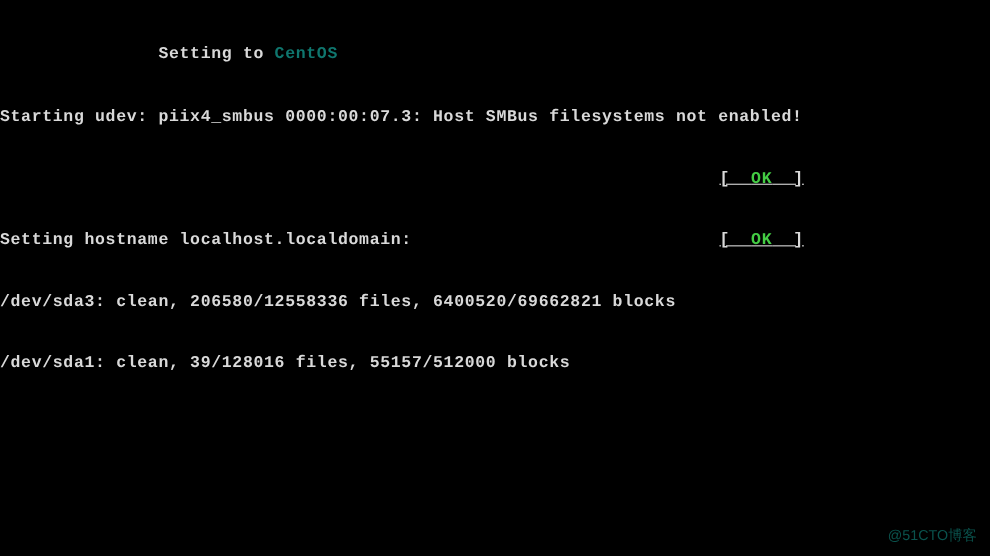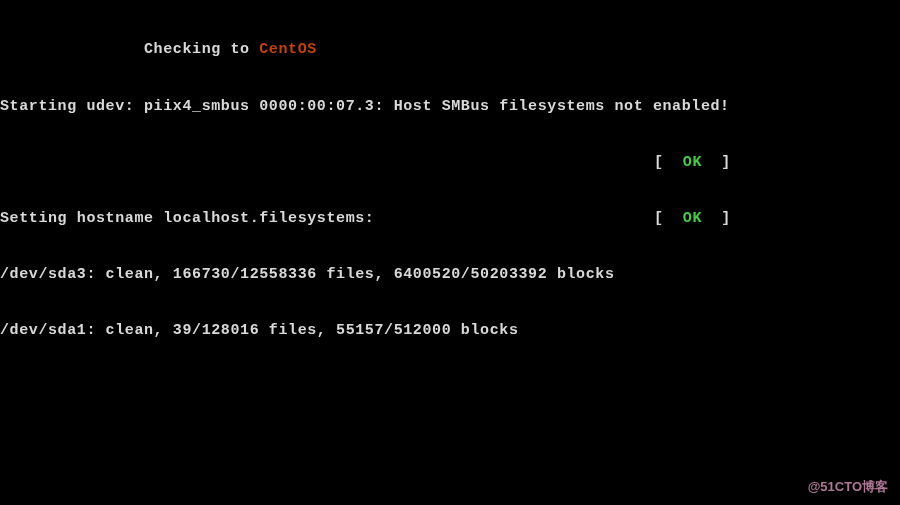--- a/index.html
+++ b/index.html
@@ -26,44 +26,45 @@
   }
   .line {
     display: block;
     position: relative;
     height: 18.7px;
   }
   .ok {
     position: absolute;
     left: 654px;
     top: 0;
+    text-decoration: underline;
   }
   .green  { color: #44cc44; }
-  .cyan   { color: #c2410c; }
+  .cyan   { color: #0f766e; }
   .watermark {
     position: absolute;
     right: 12px;
     bottom: 8px;
-    color: #f9a8d4;
+    color: #0f766e;
     font-family: Arial, sans-serif;
     font-size: 13px;
-    font-weight: bold;
+    font-weight: normal;
     letter-spacing: 0;
     opacity: 0.7;
   }
 </style>
 </head>
 <body>
 
 <div class="term">
-  <span class="line"><span>               Checking to </span><span class="cyan">CentOS</span></span>
+  <span class="line"><span>               Setting to </span><span class="cyan">CentOS</span></span>
   <span class="line">Starting udev: piix4_smbus 0000:00:07.3: Host SMBus filesystems not enabled!</span>
   <span class="line"><span class="ok"><span>[  </span><span class="green">OK</span><span>  ]</span></span></span>
-  <span class="line"><span>Setting hostname localhost.filesystems:</span><span class="ok"><span>[  </span><span class="green">OK</span><span>  ]</span></span></span>
-  <span class="line">/dev/sda3: clean, 166730/12558336 files, 6400520/50203392 blocks</span>
+  <span class="line"><span>Setting hostname localhost.localdomain:</span><span class="ok"><span>[  </span><span class="green">OK</span><span>  ]</span></span></span>
+  <span class="line">/dev/sda3: clean, 206580/12558336 files, 6400520/69662821 blocks</span>
   <span class="line">/dev/sda1: clean, 39/128016 files, 55157/512000 blocks</span>
   
   
   
   
   
   
   
   
   

